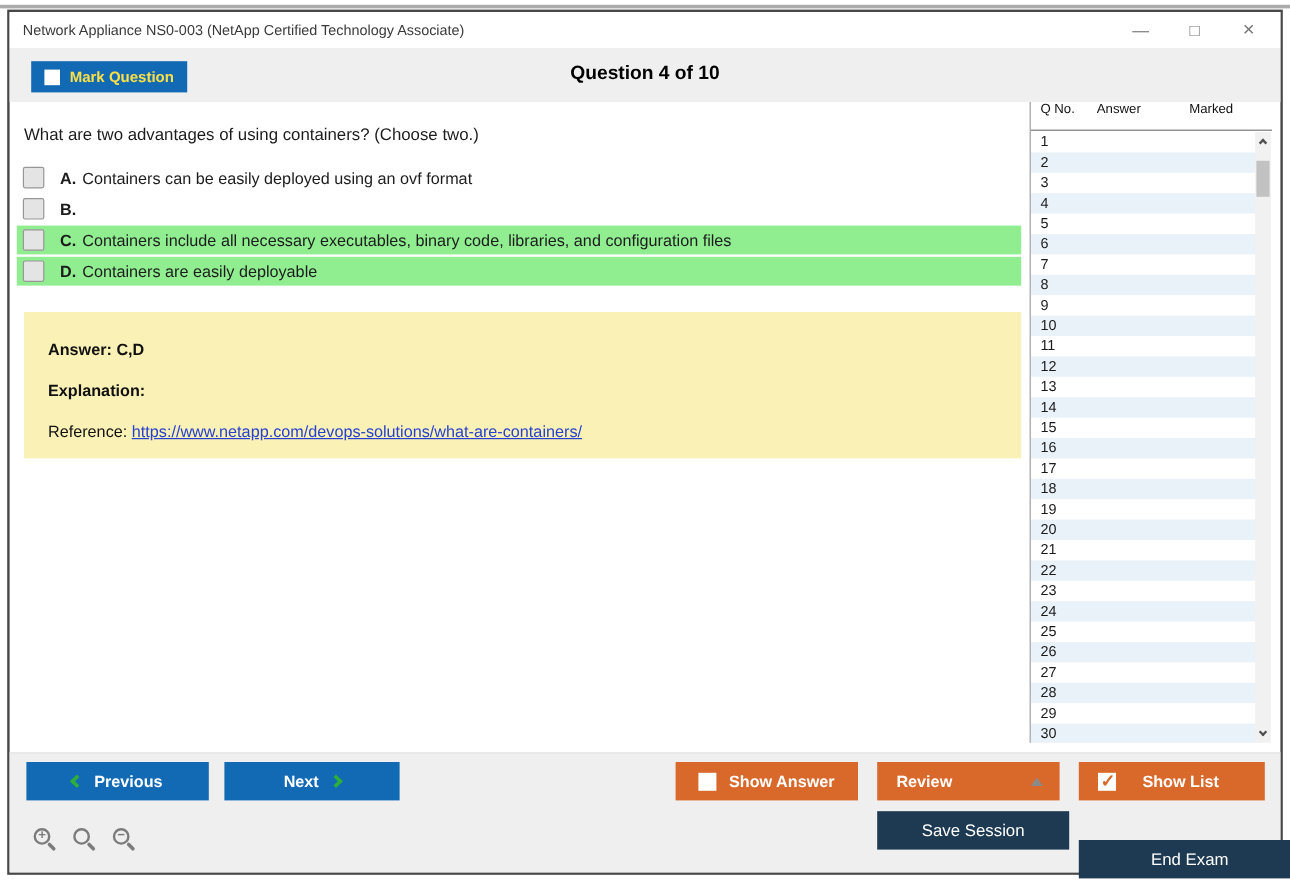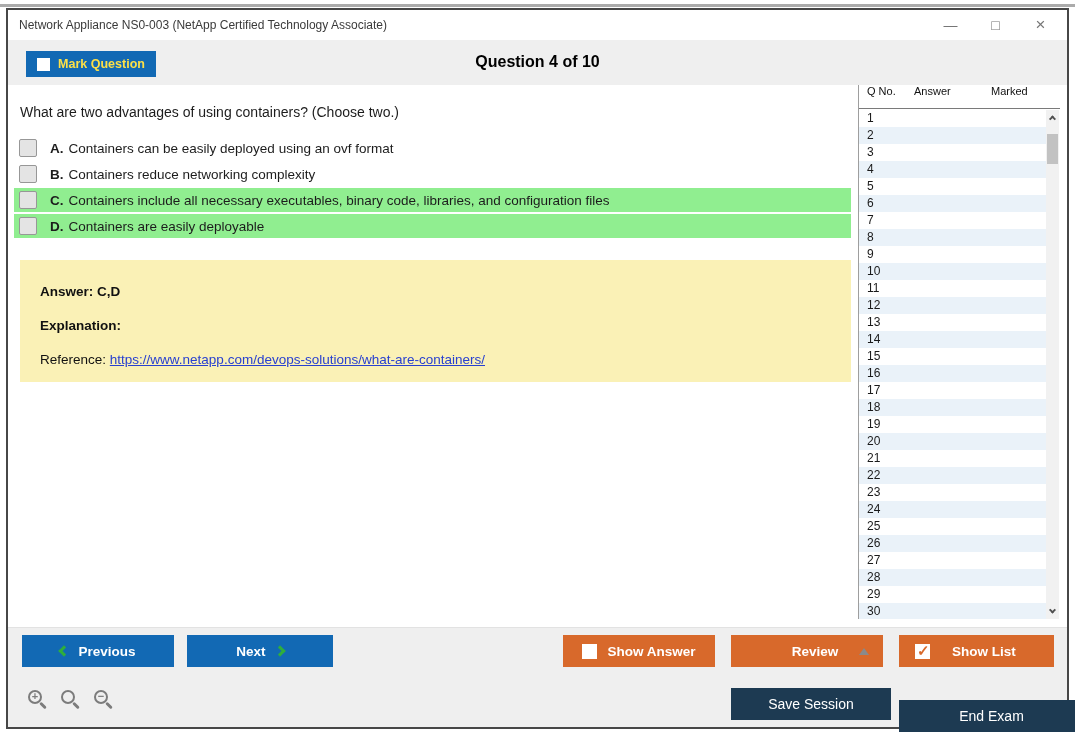--- a/index.html
+++ b/index.html
@@ -71,23 +71,23 @@
   .footer { position:absolute; left:0; top:617px; width:100%; height:100px; background:#efefef;
             border-top:1px solid #e2e2e2; }
   .fbtn { position:absolute; height:32px; color:#fff; font-size:13.5px; font-weight:bold;
           font-family:inherit; }
   .blue { background:#1269b4; }
   .orange { background:#d8692b; }
   .navy { background:#1d3a52; font-weight:normal; font-size:14px; }
   .prev { left:14px; top:7px; width:152px; gap:10px; }
   .next { left:179px; top:7px; width:146px; gap:10px; }
   .show-answer { left:555px; top:7px; width:152px; gap:10px; }
-  .review { left:723px; top:7px; width:152px; justify-content:center; padding-left:16px; }
+  .review { left:723px; top:7px; width:152px; justify-content:flex-start; padding-left:16px; }
   .show-list { left:891px; top:7px; width:155px; gap:22px; justify-content:flex-start; padding-left:16px; }
-  .save-session { left:723px; top:48px; width:160px;margin-top:12px; }
+  .save-session { left:723px; top:48px; width:160px; }
   .end-exam { left:891px; top:48px; width:185px;margin-top:24px; }
   .cb-white2 { width:15px; height:15px; background:#fff; position:relative; flex:none; }
   .cb-white2.checked::after { content:"✓"; position:absolute; left:2px; top:-2px; color:#d8692b;
                               font-size:15px; font-weight:bold; }
   .gchev { display:inline-block; width:8px; height:8px; border-left:3px solid #2fae3c; border-bottom:3px solid #2fae3c; }
   .gchev.left { transform:rotate(45deg); }
   .gchev.right { transform:rotate(225deg); }
   .tri-up { position:absolute; right:14px; top:13px; width:0; height:0;
             border-left:5px solid transparent; border-right:5px solid transparent;
             border-bottom:7px solid #8a8a8a; }
@@ -136,21 +136,20 @@
 
     <div class="options">
       <div class="option">
         <span class="opt-cb"></span>
         <span class="opt-letter">A.</span>
         <span class="opt-text">Containers can be easily deployed using an ovf format</span>
       </div>
       <div class="option">
         <span class="opt-cb"></span>
         <span class="opt-letter">B.</span>
-        <span class="opt-text">Containers reduce networking complexity</span>
       </div>
       <div class="option highlight">
         <span class="opt-cb"></span>
         <span class="opt-letter">C.</span>
         <span class="opt-text">Containers include all necessary executables, binary code, libraries, and configuration files</span>
       </div>
       <div class="option highlight">
         <span class="opt-cb"></span>
         <span class="opt-letter">D.</span>
         <span class="opt-text">Containers are easily deployable</span>

